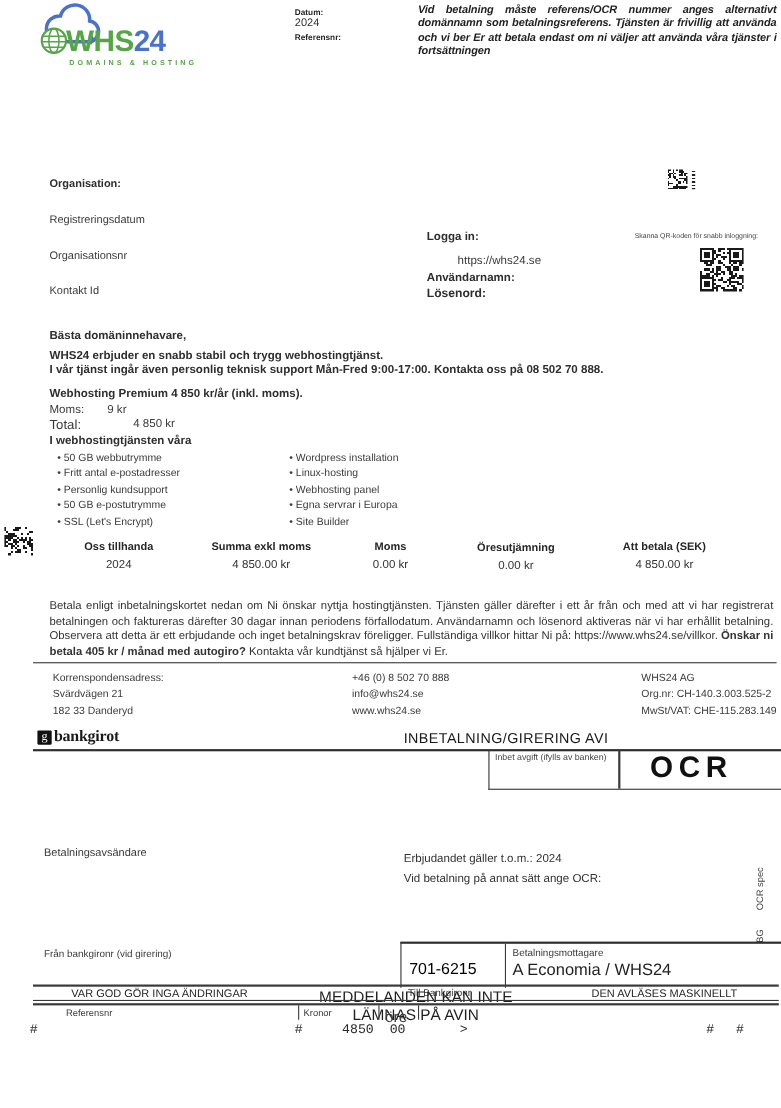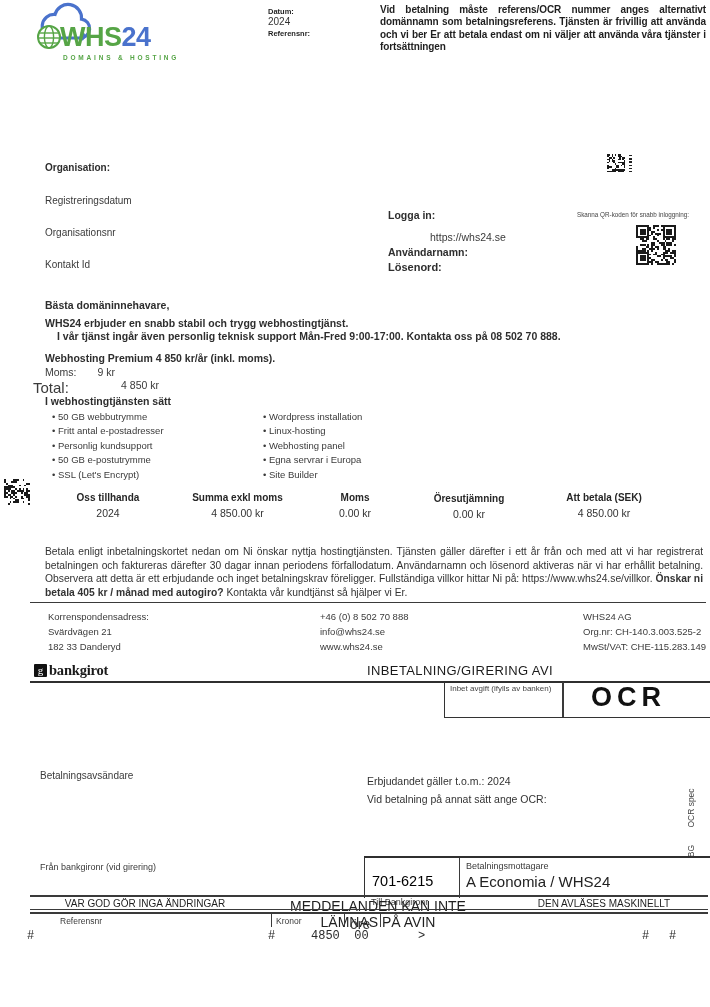--- a/index.html
+++ b/index.html
@@ -39,21 +39,21 @@
   </svg>
   <div class="abs brand" style="left:60px;top:22px;">
     <span style="color:#56a546;">WHS</span><span style="color:#4a72cc;">24</span>
   </div>
   <div class="abs b" style="left:63px;top:54px;font-size:6.5px;letter-spacing:2.8px;color:#56a546;">DOMAINS &amp; HOSTING</div>
 
   <div class="abs b" style="left:268px;top:7px;font-size:7.5px;color:#1f1f1f;">Datum:</div>
   <div class="abs" style="left:268px;top:16px;font-size:10px;color:#333;">2024</div>
   <div class="abs b" style="left:268px;top:29px;font-size:7.5px;color:#1f1f1f;">Referensnr:</div>
 
-  <div class="abs b just" style="left:380px;top:4px;width:326px;font-size:10px;line-height:12.4px;color:#1f1f1f;letter-spacing:-.1px;">Vid betalning måste referens/OCR nummer anges alternativt domännamn som betalningsreferens. Tjänsten är frivillig att använda och vi ber Er att betala endast om ni väljer att använda våra tjänster i fortsättningen</div>
+  <div class="abs b just" style="left:380px;top:4px;width:326px;font-size:10px;font-style:italic;line-height:12.4px;color:#1f1f1f;letter-spacing:-.1px;">Vid betalning måste referens/OCR nummer anges alternativt domännamn som betalningsreferens. Tjänsten är frivillig att använda och vi ber Er att betala endast om ni väljer att använda våra tjänster i fortsättningen</div>
 
   <div class="abs b" style="left:45px;top:162px;font-size:10px;">Organisation:</div>
   <div class="abs" style="left:45px;top:195px;font-size:10px;color:#3a3a3a;">Registreringsdatum</div>
   <div class="abs" style="left:45px;top:227px;font-size:10px;color:#3a3a3a;">Organisationsnr</div>
   <div class="abs" style="left:45px;top:259px;font-size:10px;color:#3a3a3a;">Kontakt Id</div>
 
   <div class="qrgen" style="left:607px;top:154px;width:18px;height:18px;"><svg viewBox="0 0 12 12" width="100%" height="100%" shape-rendering="crispEdges" fill="#1a1a1a">
         <rect x="0" y="0" width="1" height="1"></rect>
         <rect x="1" y="0" width="1" height="1"></rect>
         <rect x="3" y="0" width="1" height="1"></rect>
@@ -120,21 +120,21 @@
         <rect x="4" y="11" width="1" height="1"></rect>
         <rect x="5" y="11" width="1" height="1"></rect>
         <rect x="7" y="11" width="1" height="1"></rect>
         <rect x="8" y="11" width="1" height="1"></rect>
         <rect x="9" y="11" width="1" height="1"></rect>
         <rect x="10" y="11" width="1" height="1"></rect>
       </svg></div>
   <div class="dashes" style="left:629px;top:155px;width:3px;height:17px;"></div>
 
   <div class="abs b" style="left:388px;top:209px;font-size:10.5px;">Logga in:</div>
-  <div class="abs" style="left:386px;top:231px;font-size:10.5px;color:#3a3a3a;padding-left:44px;">https://whs24.se</div>
+  <div class="abs" style="left:372px;top:231px;font-size:10.5px;color:#3a3a3a;padding-left:44px;">https://whs24.se</div>
   <div class="abs b" style="left:388px;top:246px;font-size:10.5px;">Användarnamn:</div>
   <div class="abs b" style="left:388px;top:261px;font-size:11px;">Lösenord:</div>
 
   <div class="abs" style="left:577px;top:211px;width:130px;font-size:6.3px;color:#444;">Skanna QR-koden för snabb inloggning:</div>
   <div class="qrgen" style="left:636px;top:225px;width:40px;height:40px;"><svg viewBox="0 0 21 21" width="100%" height="100%" shape-rendering="crispEdges" fill="#1a1a1a">
         <rect x="9" y="0" width="1" height="1"></rect>
         <rect x="10" y="0" width="1" height="1"></rect>
         <rect x="11" y="0" width="1" height="1"></rect>
         <rect x="13" y="0" width="1" height="1"></rect>
         <rect x="7" y="1" width="1" height="1"></rect>
@@ -271,27 +271,27 @@
         <rect x="14" y="0" width="7" height="7"></rect>
         <rect x="15" y="1" width="5" height="5" fill="#fff"></rect>
         <rect x="16" y="2" width="3" height="3"></rect>
         <rect x="0" y="14" width="7" height="7"></rect>
         <rect x="1" y="15" width="5" height="5" fill="#fff"></rect>
         <rect x="2" y="16" width="3" height="3"></rect>
       </svg></div>
 
   <div class="abs b" style="left:45px;top:299px;font-size:10.5px;">Bästa domäninnehavare,</div>
   <div class="abs b" style="left:45px;top:317px;font-size:10.5px;">WHS24 erbjuder en snabb stabil och trygg webhostingtjänst.</div>
-  <div class="abs b" style="left:45px;top:330px;font-size:10.5px;margin-left:12px;">I vår tjänst ingår även personlig teknisk support Mån-Fred 9:00-17:00. Kontakta oss på 08 502 70 888.</div>
+  <div class="abs b" style="left:45px;top:330px;font-size:10.5px;">I vår tjänst ingår även personlig teknisk support Mån-Fred 9:00-17:00. Kontakta oss på 08 502 70 888.</div>
   <div class="abs b" style="left:45px;top:352px;font-size:10.5px;">Webhosting Premium 4 850 kr/år (inkl. moms).</div>
   <div class="abs" style="left:45px;top:366px;font-size:10.5px;color:#3a3a3a;">Moms:</div>
   <div class="abs" style="left:60px;top:366px;width:55px;text-align:right;font-size:10.5px;color:#3a3a3a;">9 kr</div>
-  <div class="abs" style="left:33px;top:379px;font-size:15px;color:#3a3a3a;">Total:</div>
+  <div class="abs" style="left:45px;top:379px;font-size:12px;color:#3a3a3a;">Total:</div>
   <div class="abs" style="left:60px;top:379px;width:55px;text-align:right;font-size:10.5px;color:#3a3a3a;padding-left:44px;">4 850 kr</div>
-  <div class="abs b" style="left:45px;top:395px;font-size:10.5px;">I webhostingtjänsten sätt</div>
+  <div class="abs b" style="left:45px;top:395px;font-size:10.5px;">I webhostingtjänsten våra</div>
 
   <div class="abs feat" style="left:52px;top:410px;">
     <div>50 GB webbutrymme</div>
     <div>Fritt antal e-postadresser</div>
     <div>Personlig kundsupport</div>
     <div>50 GB e-postutrymme</div>
     <div>SSL (Let's Encrypt)</div>
   </div>
   <div class="abs feat" style="left:263px;top:410px;">
     <div>Wordpress installation</div>

